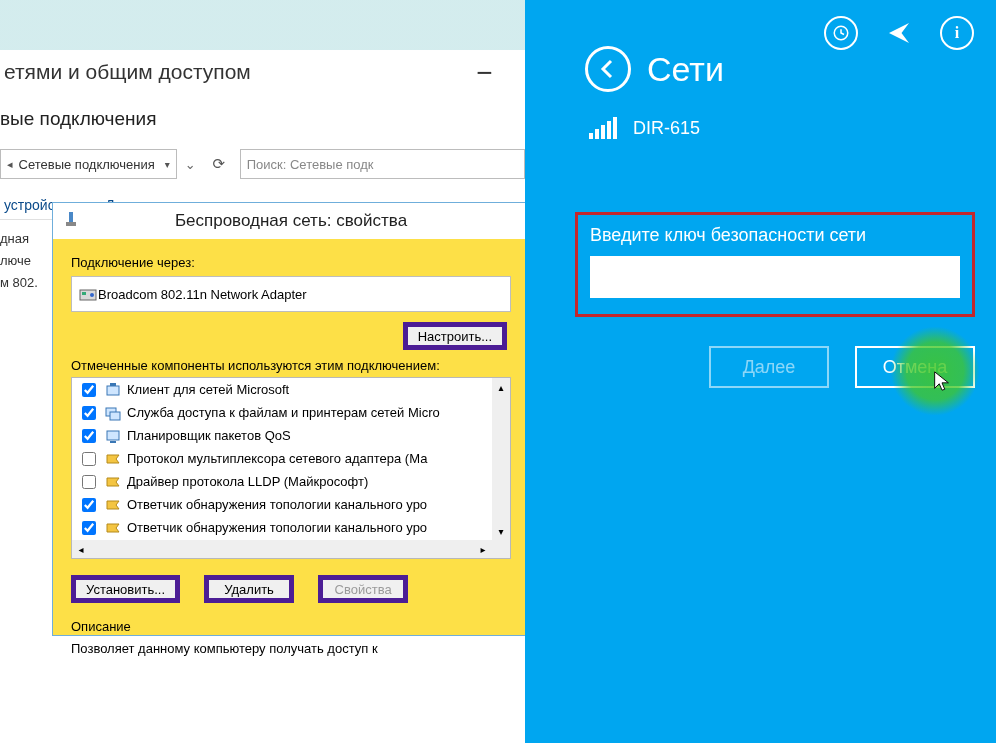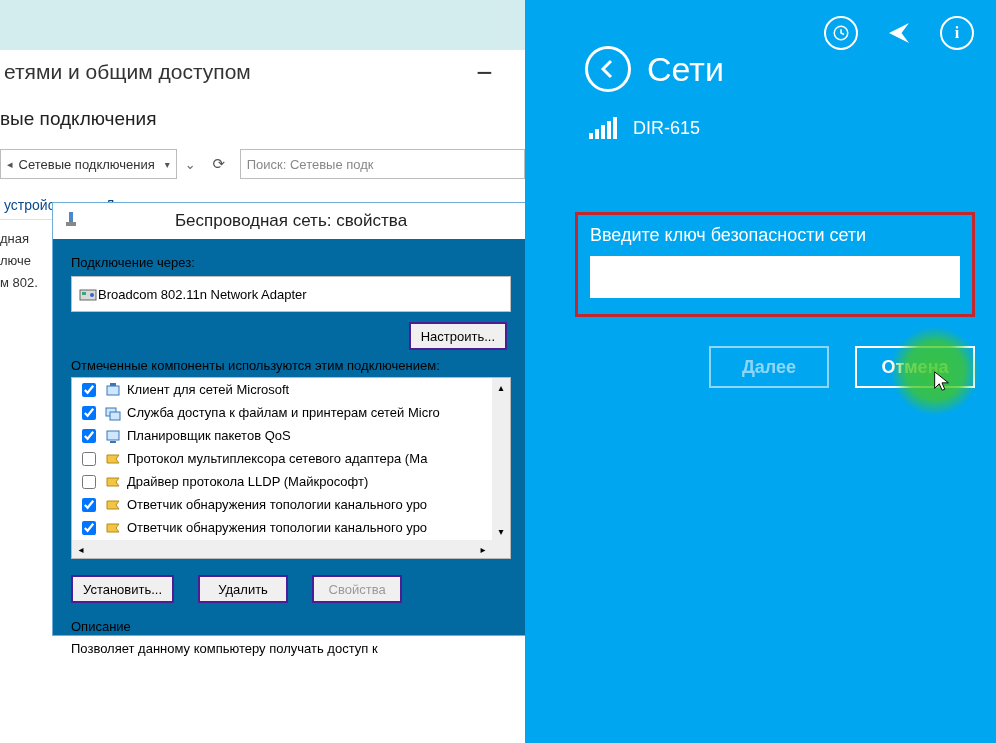--- a/index.html
+++ b/index.html
@@ -93,21 +93,21 @@
     top: 228px; left: 0; width: 52px;
     font-size: 13px; color: #333;
     line-height: 22px;
   }
 
   
   .dialog {
     position: absolute;
     left: 52px; top: 202px;
     width: 478px; height: 434px;
-    background: #0369a1;
+    background: #fde047;
     border: 1px solid #6faedb;
   }
   .dialog-titlebar {
     height: 36px;
     display: flex; align-items:center; justify-content:center;
     font-size: 17px; color:#222;
     position: relative;
     background: #fff;
   }
   .dialog-titlebar .icon {
@@ -143,21 +143,21 @@
   .adapter-box {
     border: 1px solid #bdbdbd;
     height: 36px;
     display:flex; align-items:center;
     padding: 0 6px; 
     background:#fff;
   }
   .adapter-ico { width:20px; height:20px; display:inline-flex; align-items:center; justify-content:center;}
 
   .btn {
-    border: 2px solid #4c1d95;
+    border: 5px solid #4c1d95;
     background: #f0f0f0;
     padding: 4px 10px;
     font-size: 13px;
     cursor: pointer;
     min-width: 90px;
     height: 28px;
     display:inline-flex; align-items:center; justify-content:center;
   }
   .btn.disabled { color:#9a9a9a; }
   .btn-row-right { display:flex; justify-content:flex-end; margin: 10px 4px 6px 0;}
@@ -281,21 +281,20 @@
     top: 346px; left: 50px; width: 400px;
     display:flex; justify-content:flex-end; gap: 26px;
   }
   .charm-btn {
     min-width: 120px; height: 42px;
     border: 2px solid #fff;
     background: transparent;
     color:#fff; font-size: 18px;
     display:flex; align-items:center; justify-content:center;
     cursor:pointer;
-    font-weight:bold;
   }
   .charm-btn.dim { color: rgba(255,255,255,0.55); border-color: rgba(255,255,255,0.55);}
 
   .green-highlight {
     position:absolute;
     width: 90px; height: 90px;
     background: radial-gradient(circle, rgba(67,199,36,0.85) 0%, rgba(67,199,36,0.75) 45%, rgba(67,199,36,0) 70%);
     border-radius:50%;
     left: 365px; top: 326px;
     pointer-events:none;

